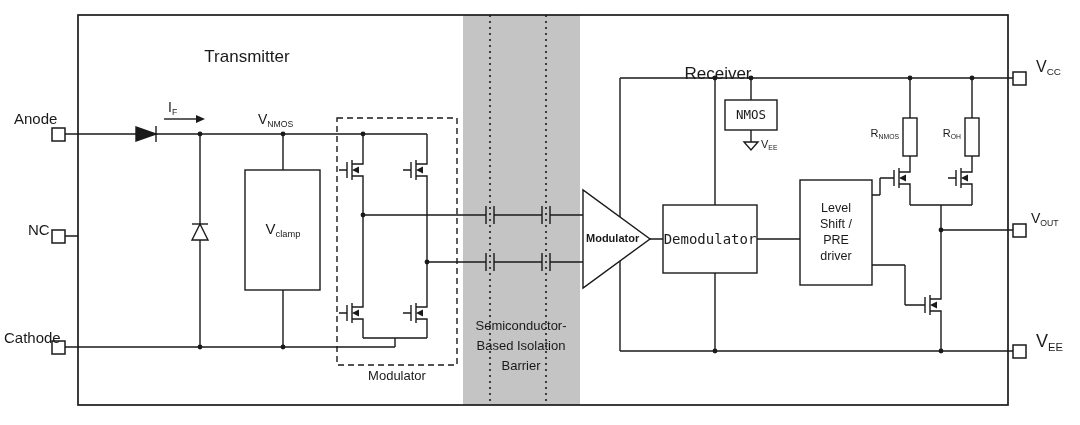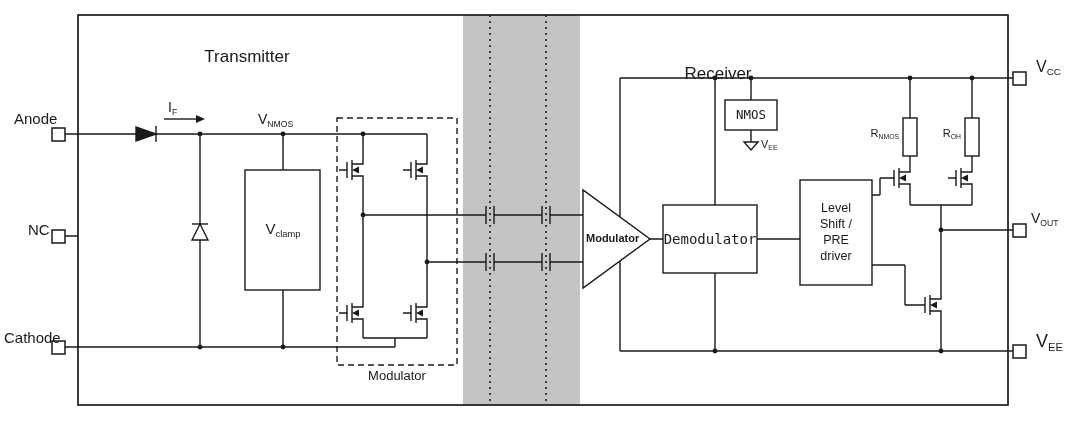--- a/index.html
+++ b/index.html
@@ -121,20 +121,25 @@
     <span>I</span><span class="sb">F</span>
   </div>
   <div class="lbl" style="left:258px; top:111px; font-size:14px;">
     <span>V</span><span class="sb">NMOS</span>
   </div>
   <div class="lbl ctr" style="left:283px; top:230px; font-size:15px;">
     <span>V</span><span class="sb">clamp</span>
   </div>
   <div class="lbl ctrx" style="left:397px; top:369px; font-size:13px;">Modulator</div>
 
+  <div class="lbl ctrx" style="left:521px; top:316px; font-size:13px; line-height:20px;">
+    <div>Semiconductor-</div>
+    <div>Based Isolation</div>
+    <div>Barrier</div>
+  </div>
 
   <div class="lbl" style="left:586px; top:232px; font-size:11px; font-weight:bold;">Modulator</div>
   <div class="lbl ctr mono" style="left:710px; top:239px; font-size:14px;">Demodulator</div>
   <div class="lbl ctr mono" style="left:751px; top:115px; font-size:12.5px;">NMOS</div>
   <div class="lbl" style="left:761px; top:138px; font-size:11px;">
     <span>V</span><span class="sb">EE</span>
   </div>
   <div class="lbl ctr" style="left:836px; top:232px; font-size:12.5px; line-height:16px;">
     <div>Level</div>
     <div>Shift /</div>

